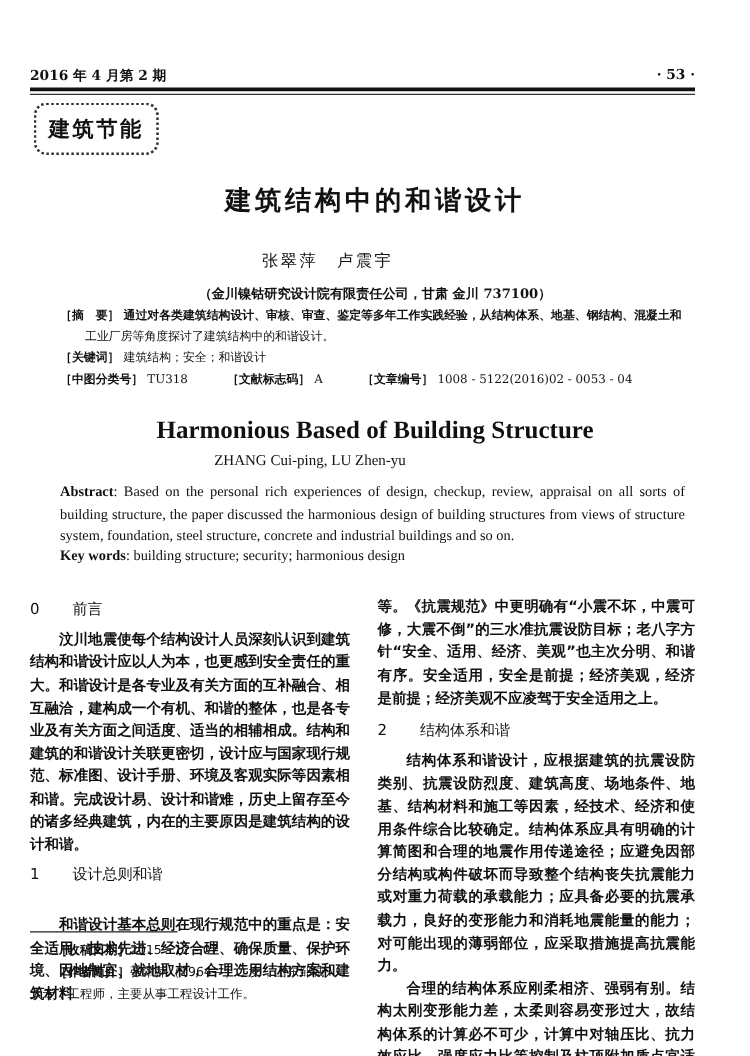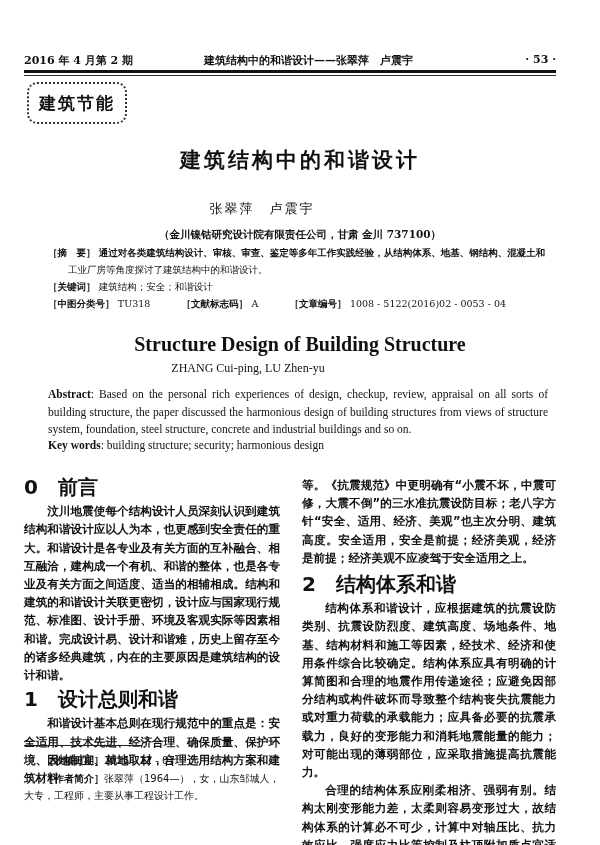--- a/index.html
+++ b/index.html
@@ -18,31 +18,30 @@
   .meta { left:48px; font-size:9.5px; line-height:14px; font-weight:bold; white-space:nowrap; }
   .meta .lbl { font-weight:bold; }
   .title-en { left:0; top:333px; width:600px; text-align:center; font-family:"Liberation Serif", serif; font-weight:bold; font-size:20px; }
   .authors-en { left:0; top:361px; width:496px; text-align:center; font-family:"Liberation Serif", serif; font-size:12px; }
   .abstract-en { left:48px; top:386px; width:500px; font-family:"Liberation Serif", serif; font-size:11.5px; line-height:17.5px; text-align:justify; }
   .abstract-en b { font-weight:bold; }
   .keywords-en { left:48px; top:439px; width:500px; font-family:"Liberation Serif", serif; font-size:11.5px; }
   .col { font-size:11.6px; line-height:18.2px; font-weight:bold; text-align:justify; font-family:"DejaVu Sans", sans-serif; }
   .col p { margin:0; text-indent:2em; }
   .col p.noindent { text-indent:0; }
-  .heading { font-family:"DejaVu Sans", sans-serif; font-size:20px; font-weight:bold; }
+  .heading { font-family:"DejaVu Sans", sans-serif; font-size:12px; font-weight:normal; }
   .heading .num { display:inline-block; width:34px; }
   .footnote-rule { left:24px; top:745px; width:118px; height:1px; background:#222; }
   .footnote { left:24px; width:256px; font-size:10px; line-height:17px; font-weight:bold; font-family:"DejaVu Sans", sans-serif; }
 </style>
 </head>
 <body>
 
 <div class="abs running-head">
   <span class="left">2016 年 4 月第 2 期</span>
-  <span class="center">建筑结构中的和谐设计——张翠萍　卢震宇</span>
   <span class="right">· 53 ·</span>
 </div>
 <div class="abs rule-thick"></div>
 <div class="abs rule-thin"></div>
 
 <div class="abs column-tag">建筑节能</div>
 
 <div class="abs title-cn">建筑结构中的和谐设计</div>
 <div class="abs authors-cn">张翠萍　卢震宇</div>
 <div class="abs affil-cn">（金川镍钴研究设计院有限责任公司，甘肃 金川 737100）</div>
@@ -60,48 +59,48 @@
 </div>
 <div class="abs meta" style="top:297px;">
   <span class="lbl">［中图分类号］</span>
   <span style="font-weight:normal;">TU318</span>
   <span class="lbl" style="margin-left:28px;">［文献标志码］</span>
   <span style="font-weight:normal;">A</span>
   <span class="lbl" style="margin-left:28px;">［文章编号］</span>
   <span style="font-weight:normal;">1008 - 5122(2016)02 - 0053 - 04</span>
 </div>
 
-<div class="abs title-en">Structure Design of Building Structure</div>
+<div class="abs title-en">Harmonious Based of Building Structure</div>
 <div class="abs authors-en">ZHANG Cui-ping, LU Zhen-yu</div>
 <div class="abs abstract-en">
   <b>Abstract</b><span>: </span><span>Based on the personal rich experiences of design, checkup, review, appraisal on all sorts of building structure, the paper discussed the harmonious design of building structures from views of structure system, foundation, steel structure, concrete and industrial buildings and so on.</span>
 </div>
 <div class="abs keywords-en">
   <b>Key words</b><span>: </span><span>building structure; security; harmonious design</span>
 </div>
 
 <div class="abs col" style="left:24px; top:478px; width:256px;">
   <div class="heading" style="margin-bottom:6px;">
     <span class="num">0</span><span>前言</span>
   </div>
   <p>汶川地震使每个结构设计人员深刻认识到建筑结构和谐设计应以人为本，也更感到安全责任的重大。和谐设计是各专业及有关方面的互补融合、相互融洽，建构成一个有机、和谐的整体，也是各专业及有关方面之间适度、适当的相辅相成。结构和建筑的和谐设计关联更密切，设计应与国家现行规范、标准图、设计手册、环境及客观实际等因素相和谐。完成设计易、设计和谐难，历史上留存至今的诸多经典建筑，内在的主要原因是建筑结构的设计和谐。</p>
-  <div class="heading" style="margin-top:6px; margin-bottom:6px;">
+  <div class="heading" style="margin-top:6px; margin-bottom:22px;">
     <span class="num">1</span><span>设计总则和谐</span>
   </div>
   <p>和谐设计基本总则在现行规范中的重点是：安全适用、技术先进、经济合理、确保质量、保护环境、因地制宜、就地取材，合理选用结构方案和建筑材料</p>
 </div>
 
 <div class="abs footnote-rule"></div>
 <div class="abs footnote" style="top:752px;">
   <span style="padding-left:2em;">［收稿日期］</span><span style="font-weight:normal;">2015 - 12 - 07</span>
 </div>
 <div class="abs footnote" style="top:770px;">
   <span style="padding-left:2em;font-family:Liberation Serif, serif;">［作者简介］</span><span style="font-weight:normal;">张翠萍（1964—），女，山东邹城人，大专，工程师，主要从事工程设计工作。</span>
 </div>
 
 <div class="abs col" style="left:302px; top:476px; width:254px;">
-  <p class="noindent">等。《抗震规范》中更明确有“小震不坏，中震可修，大震不倒”的三水准抗震设防目标；老八字方针“安全、适用、经济、美观”也主次分明、建筑高度。安全适用，安全是前提；经济美观，经济是前提；经济美观不应凌驾于安全适用之上。</p>
+  <p class="noindent">等。《抗震规范》中更明确有“小震不坏，中震可修，大震不倒”的三水准抗震设防目标；老八字方针“安全、适用、经济、美观”也主次分明、和谐有序。安全适用，安全是前提；经济美观，经济是前提；经济美观不应凌驾于安全适用之上。</p>
   <div class="heading" style="margin-top:8px; margin-bottom:6px;">
     <span class="num">2</span><span>结构体系和谐</span>
   </div>
   <p>结构体系和谐设计，应根据建筑的抗震设防类别、抗震设防烈度、建筑高度、场地条件、地基、结构材料和施工等因素，经技术、经济和使用条件综合比较确定。结构体系应具有明确的计算简图和合理的地震作用传递途径；应避免因部分结构或构件破坏而导致整个结构丧失抗震能力或对重力荷载的承载能力；应具备必要的抗震承载力，良好的变形能力和消耗地震能量的能力；对可能出现的薄弱部位，应采取措施提高抗震能力。</p>
   <p>合理的结构体系应刚柔相济、强弱有别。结构太刚变形能力差，太柔则容易变形过大，故结构体系的计算必不可少，计算中对轴压比、抗力效应比、强度应力比等控制及柱顶附加质点宜适当偏安全考</p>
 </div>
 
 </body></html>

